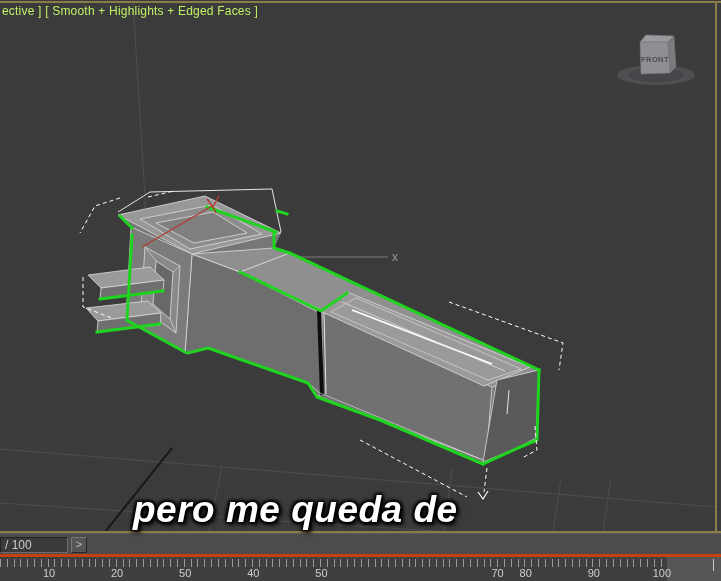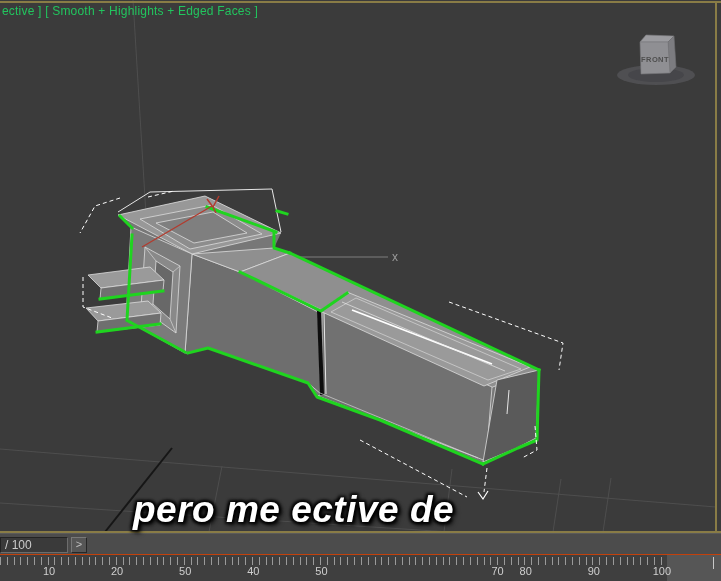--- a/index.html
+++ b/index.html
@@ -9,21 +9,21 @@
     --gizmo-red:#b23b2e;
   }
   *{margin:0;padding:0;box-sizing:border-box;}
   html,body{width:721px;height:581px;overflow:hidden;background:#333;
     font-family:"Liberation Sans","DejaVu Sans",sans-serif;}
   .stage{position:relative;width:721px;height:581px;background:var(--background);}
 
   
   .viewport{position:absolute;left:0;top:0;width:721px;height:533px;background:var(--background);}
   .scene{position:absolute;left:0;top:0;}
-  .vp-label{position:absolute;left:2px;top:4px;font-size:12px;color:#22c55e;
+  .vp-label{position:absolute;left:2px;top:4px;font-size:12px;color:#bef264;
     letter-spacing:0.2px;white-space:nowrap;}
   .border-top{position:absolute;left:0;top:1px;width:721px;height:2px;background:var(--viewport-border);}
   .border-right{position:absolute;left:715px;top:1px;width:2px;height:531px;background:var(--viewport-border);}
   .border-bottom{position:absolute;left:0;top:531px;width:721px;height:2px;background:var(--viewport-border);}
 
   
   .gedge{stroke:var(--selection-green);stroke-width:3;fill:none;stroke-linejoin:round;stroke-linecap:square;}
   .wedge{stroke:#e6e6e6;stroke-width:1;fill:none;}
   .wthin{stroke:#d6d6d6;stroke-width:0.7;fill:none;}
   .dash{stroke:#ffffff;stroke-width:1;fill:none;stroke-dasharray:4 3;}
@@ -44,21 +44,21 @@
     border-top:1px solid #232323;border-left:1px solid #232323;
     border-bottom:1px solid #6d6d6d;border-right:1px solid #6d6d6d;
     color:#cccccc;font-size:12px;line-height:14px;padding-left:4px;}
   .next-btn{position:absolute;left:71px;top:3px;width:16px;height:16px;background:#565656;
     border-top:1px solid #787878;border-left:1px solid #787878;
     border-bottom:1px solid #262626;border-right:1px solid #262626;
     color:#c0c0c0;font-size:11px;line-height:13px;text-align:center;}
 
   
   .trackbar{position:absolute;left:0;top:554px;width:721px;height:27px;background:#3f3f3f;
-    border-top:1px solid #c2410c;}
+    border-top:3px solid #c2410c;}
   .trackbar .after-range{position:absolute;left:667px;top:0;width:54px;height:27px;background:#565656;}
   .trackbar .ticks{position:absolute;left:0;top:2px;width:664px;height:8px;
     background:repeating-linear-gradient(90deg,#9a9a9a 0px,#9a9a9a 1px,transparent 1px,transparent 6.81px);}
   .trackbar .end-mark{position:absolute;left:713px;top:2px;width:1px;height:12px;background:#c8c8c8;}
   .rlabel{position:absolute;top:10px;transform:translateX(-50%);font-size:11px;color:#cfcfcf;}
 </style>
 </head>
 <body>
 
 <div class="stage">
@@ -172,21 +172,21 @@
     </svg>
 
     <div class="vp-label">ective ] [ Smooth + Highlights + Edged Faces ]</div>
 
     <div class="border-top"></div>
     <div class="border-right"></div>
     <div class="border-bottom"></div>
   </div>
 
   <div class="caption">
-    <div>pero me ective de</div>
+    <div>pero me queda de</div>
   </div>
 
   <div class="timebar">
     <div class="time-field">/ 100</div>
     <div class="next-btn">&gt;</div>
   </div>
 
   <div class="trackbar">
     <div class="after-range"></div>
     <div class="ticks"></div>

